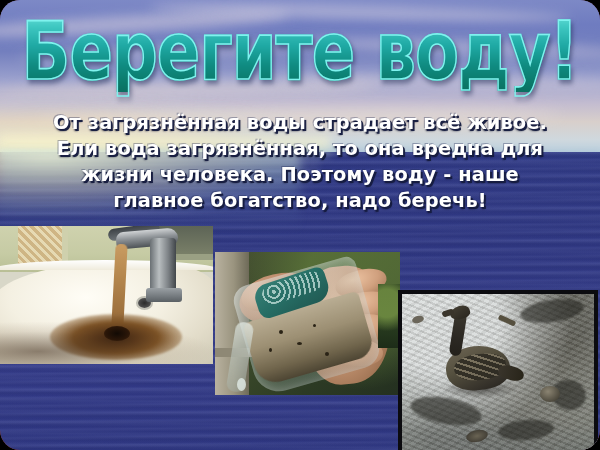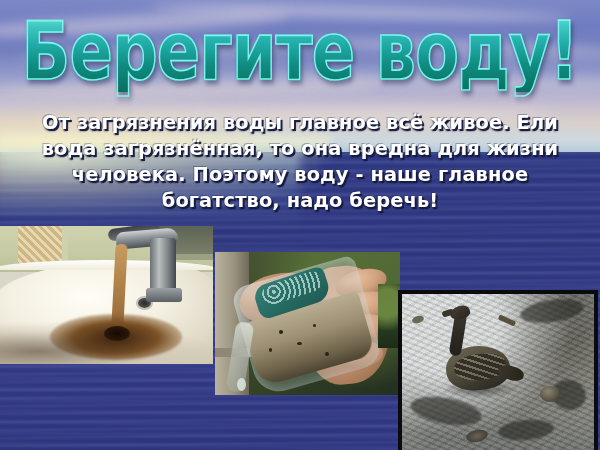--- a/index.html
+++ b/index.html
@@ -5,20 +5,21 @@
 <style>
   html,body{margin:0;padding:0;background:#000;}
   body{font-family:"Liberation Sans", sans-serif;}
 
   .slide{
     position:relative;
     width:600px;height:450px;
     overflow:hidden;
     background:#c2410c;
     user-select:none;
+    border-radius:20px;
   }
 
   
   .bg{position:absolute;inset:0;overflow:hidden;}
 
   
   .bg-water{
     position:absolute;left:0;top:0;width:100%;height:100%;
     background:
       linear-gradient(180deg,
@@ -329,21 +330,21 @@
     <div class="sunglow"></div>
     <div class="sunband"></div>
     <div class="horizon"></div>
     <div class="reflect"></div>
   </div>
 
   <div class="title-wrap">
     <div class="title">Берегите воду!</div>
   </div>
 
-  <div class="body-text">От загрязнения воды главное всё живое. Ели вода загрязнённая, то она вредна для жизни человека. Поэтому воду - наше главное богатство, надо беречь!</div>
+  <div class="body-text">От загрязнённая воды страдает всё живое. Ели вода загрязнённая, то она вредна для жизни человека. Поэтому воду - наше главное богатство, надо беречь!</div>
 
   <div class="photo photo-sink">
     <div class="sink-wall"></div>
     <div class="sink-tile"></div>
     <div class="sink-tile2"></div>
     <div class="sink-wall-dark"></div>
     <div class="sink-shelf"></div>
     <div class="sink-bowl"></div>
     <div class="sink-bowl-edge"></div>
     <div class="overflow-hole"></div>

